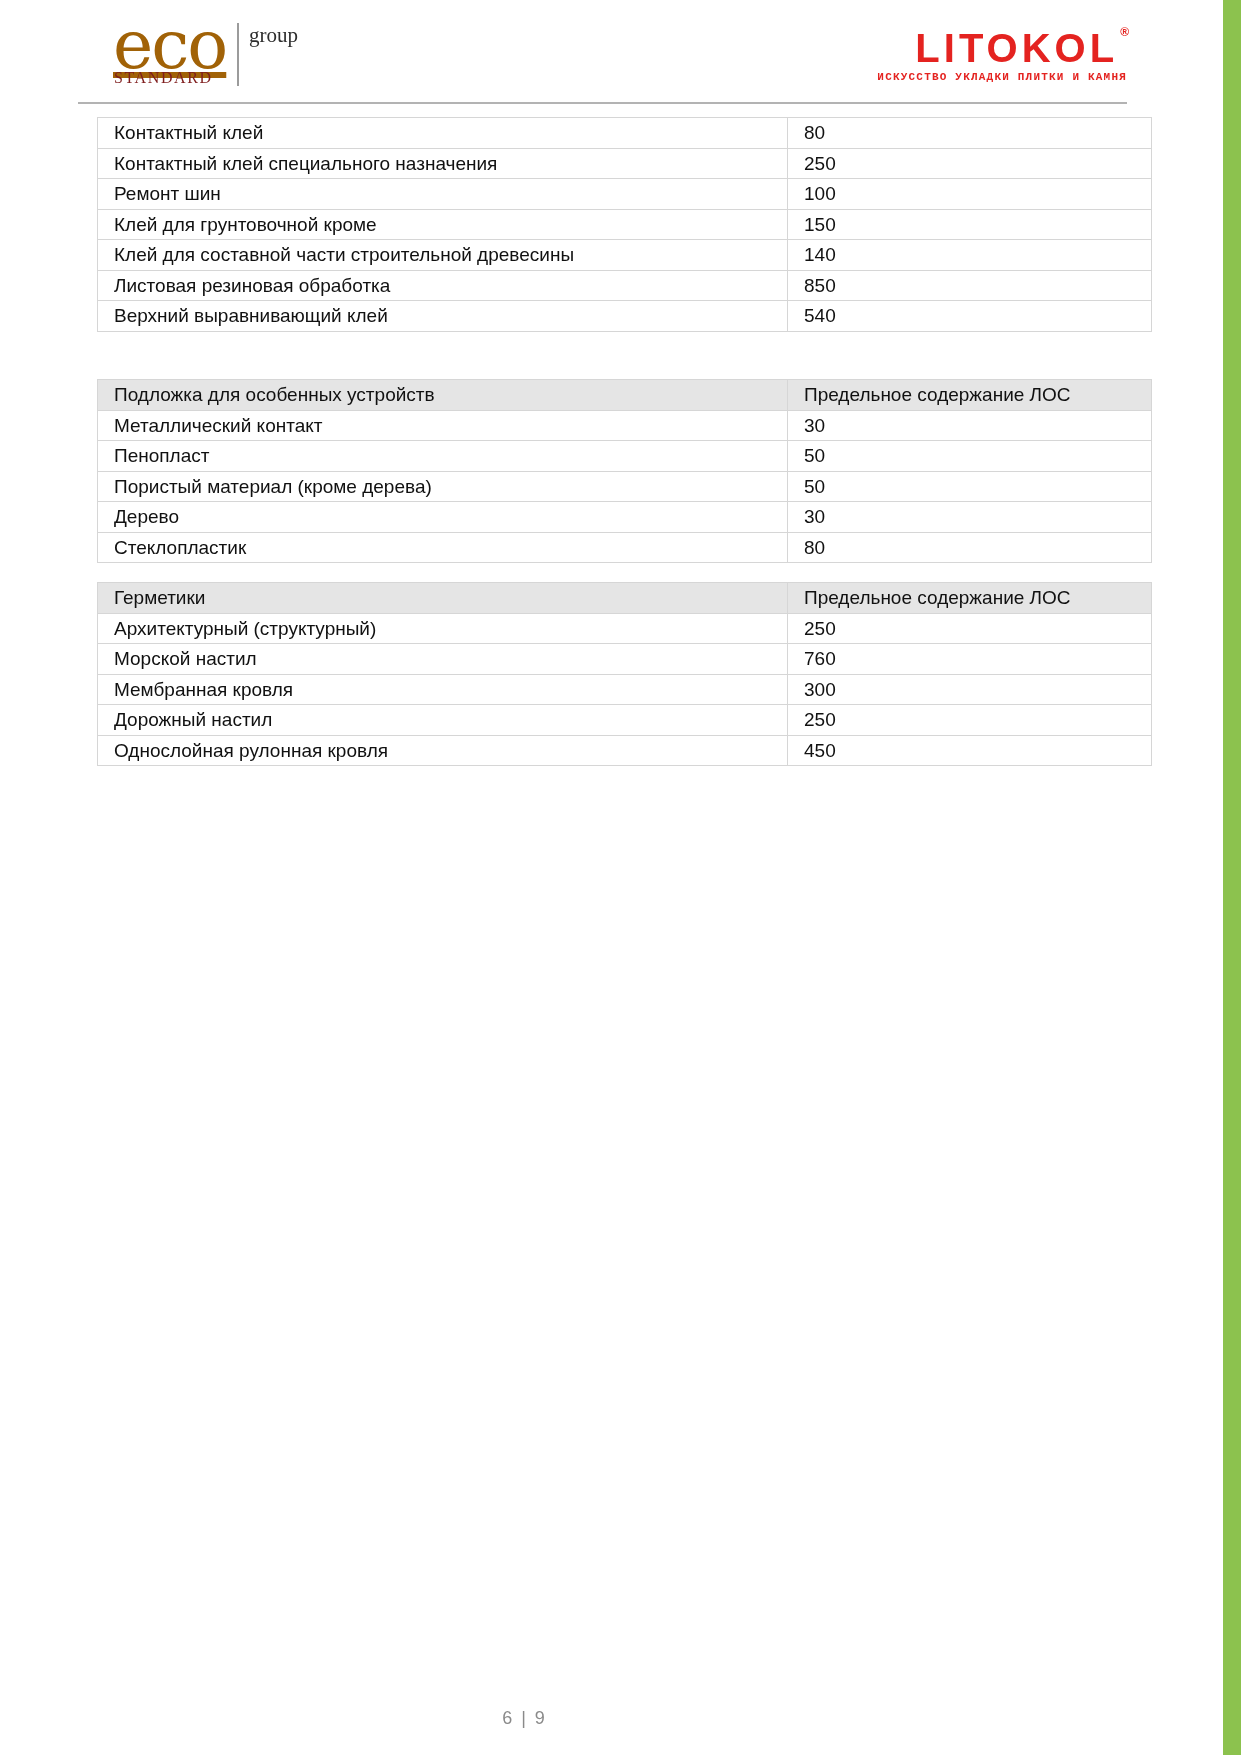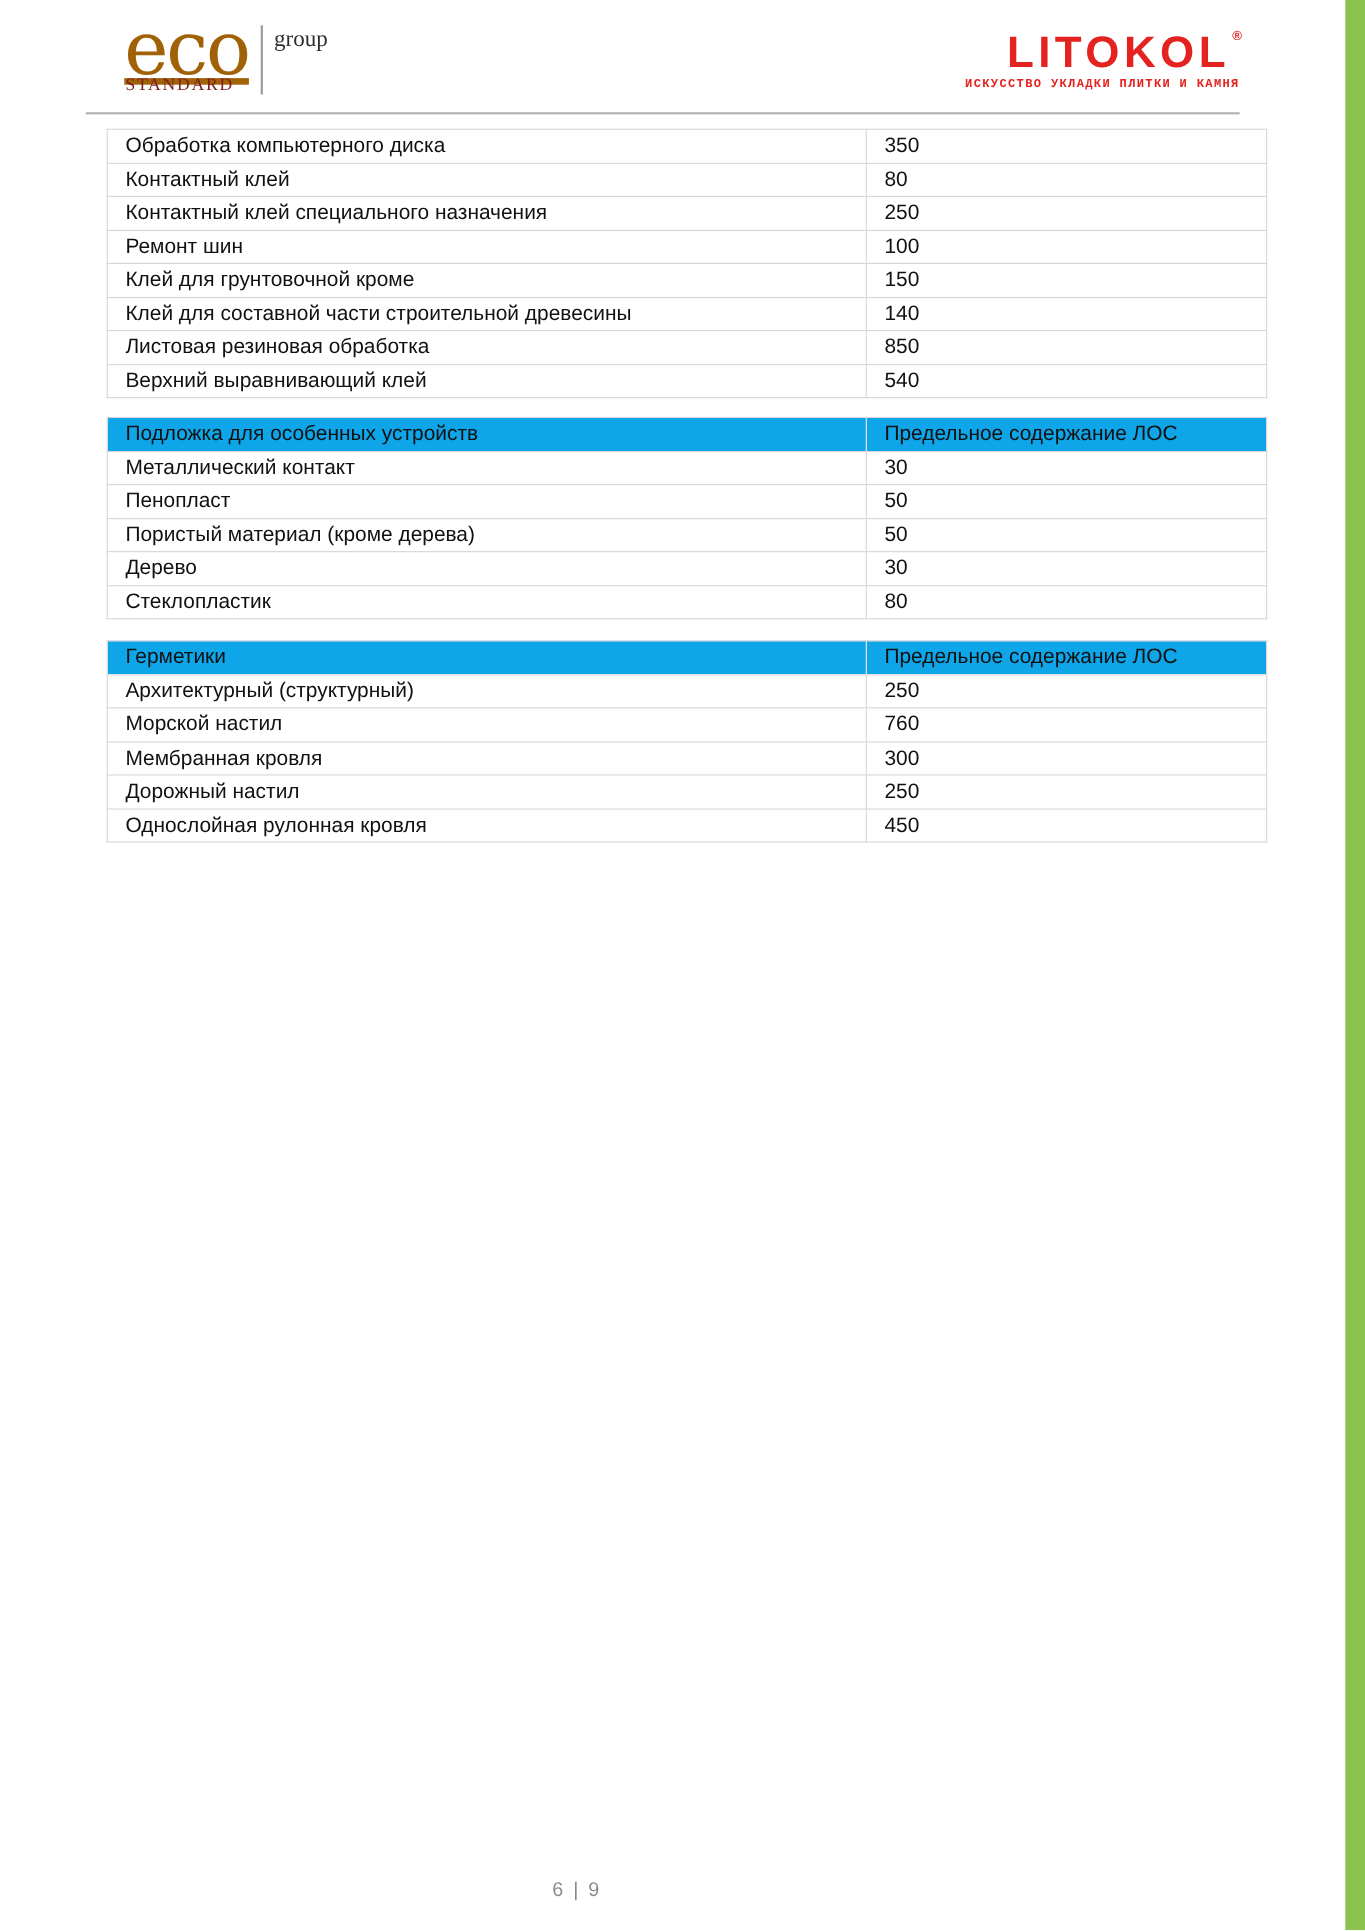--- a/index.html
+++ b/index.html
@@ -70,21 +70,21 @@
     font-size:19px; color:#111111;
   }
   table.voc td {
     height:29.5px; line-height:29.5px;
     padding:0 4px 0 16px;
     border:1px solid #D6D6D6;
     overflow:hidden; white-space:nowrap;
   }
   table.voc td.c1 { width:669px; }
   table.voc td.c2 { width:343px; }
-  table.voc tr.hdr td { background:#0ea5e9; }
+  table.voc tr.hdr td { background:#e5e5e5; }
   #table1 { top:117px; }
   #table2 { top:379px; }
   #table3 { top:582px; }
   
   .page-number {
     position:absolute; left:0; top:1708px;
     width:1049px; text-align:center;
     font-size:18px; color:#8A8A8A; letter-spacing:2px;
   }
 </style>
@@ -104,24 +104,20 @@
 
   <div class="litokol">
     <div class="litokol-word"><span>LITOKOL</span><span class="litokol-reg">®</span></div>
     <div class="litokol-tagline">ИСКУССТВО УКЛАДКИ ПЛИТКИ И КАМНЯ</div>
   </div>
 
   <div class="header-rule"></div>
 
   <table class="voc" id="table1">
     <tbody>
-        <tr>
-      <td class="c1">Обработка компьютерного диска</td>
-      <td class="c2">350</td>
-    </tr>
     <tr>
       <td class="c1">Контактный клей</td>
       <td class="c2">80</td>
     </tr>
     <tr>
       <td class="c1">Контактный клей специального назначения</td>
       <td class="c2">250</td>
     </tr>
     <tr>
       <td class="c1">Ремонт шин</td>

